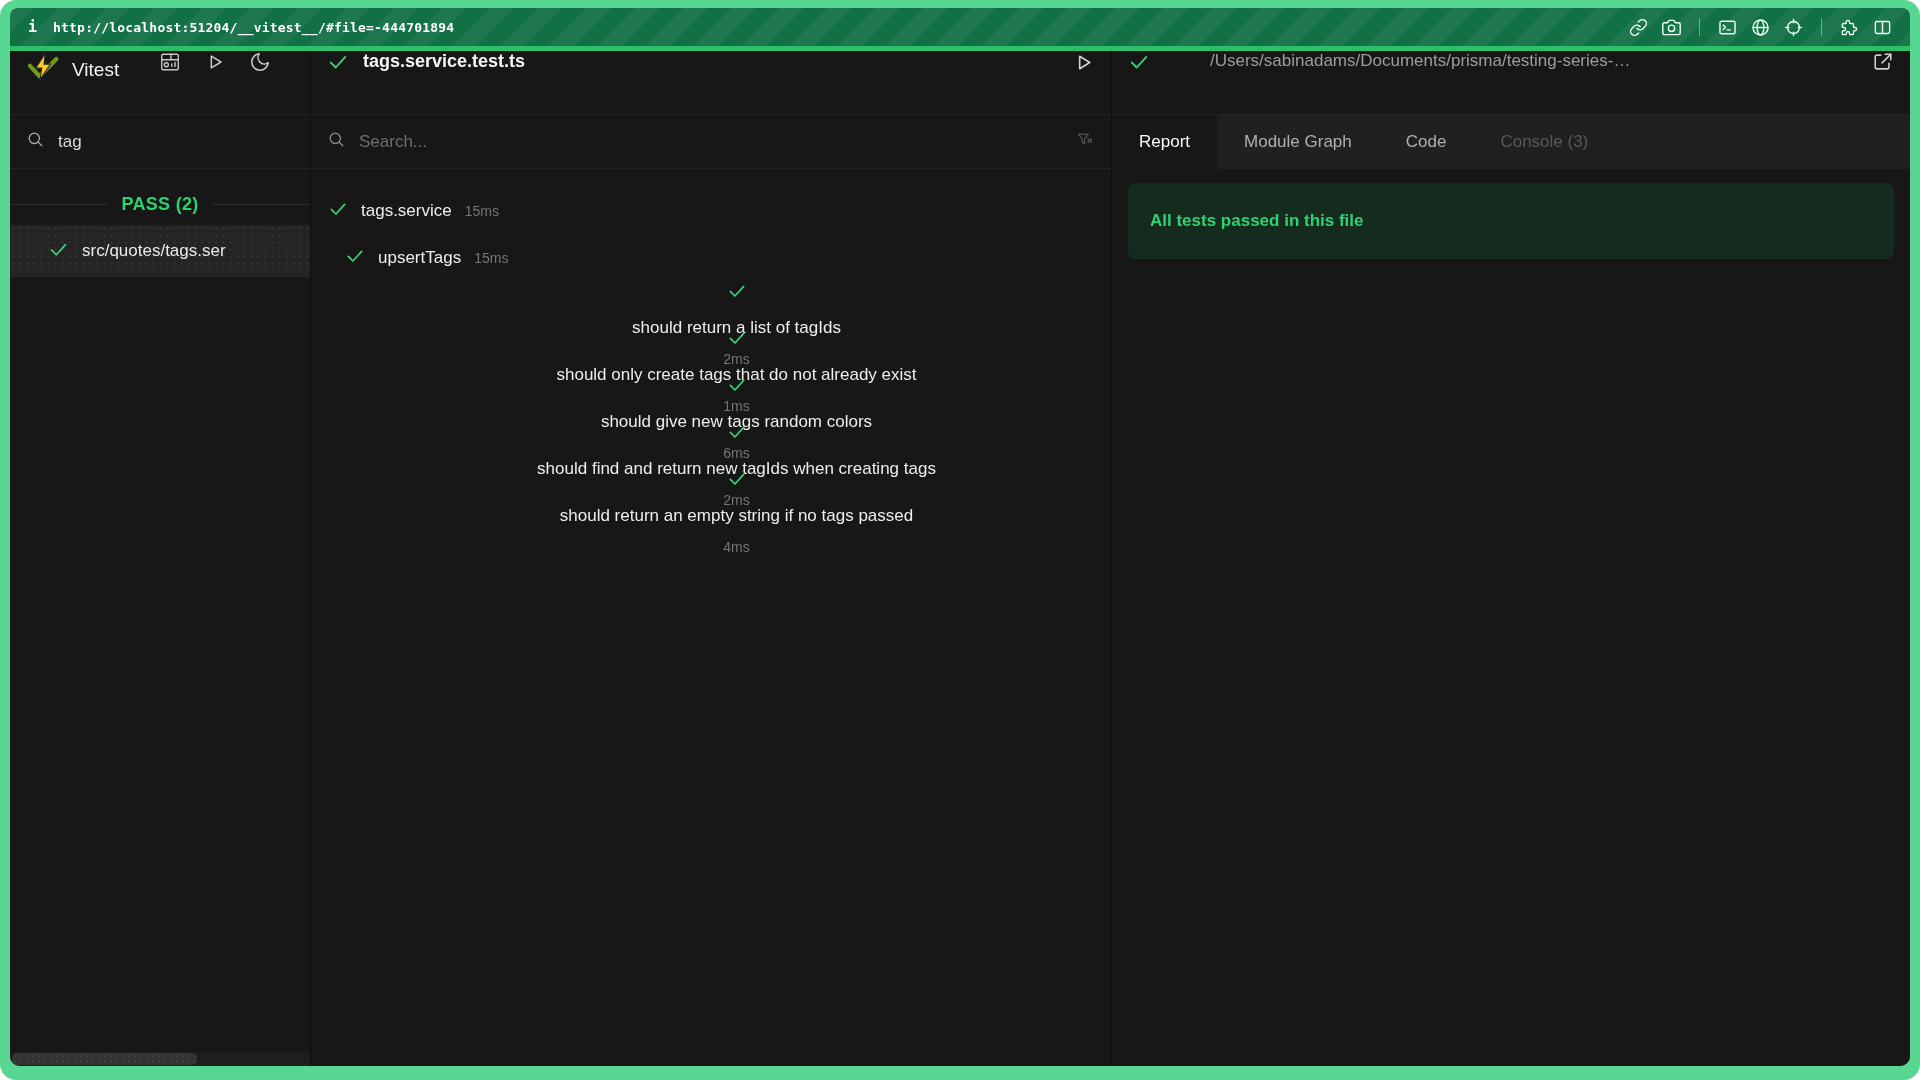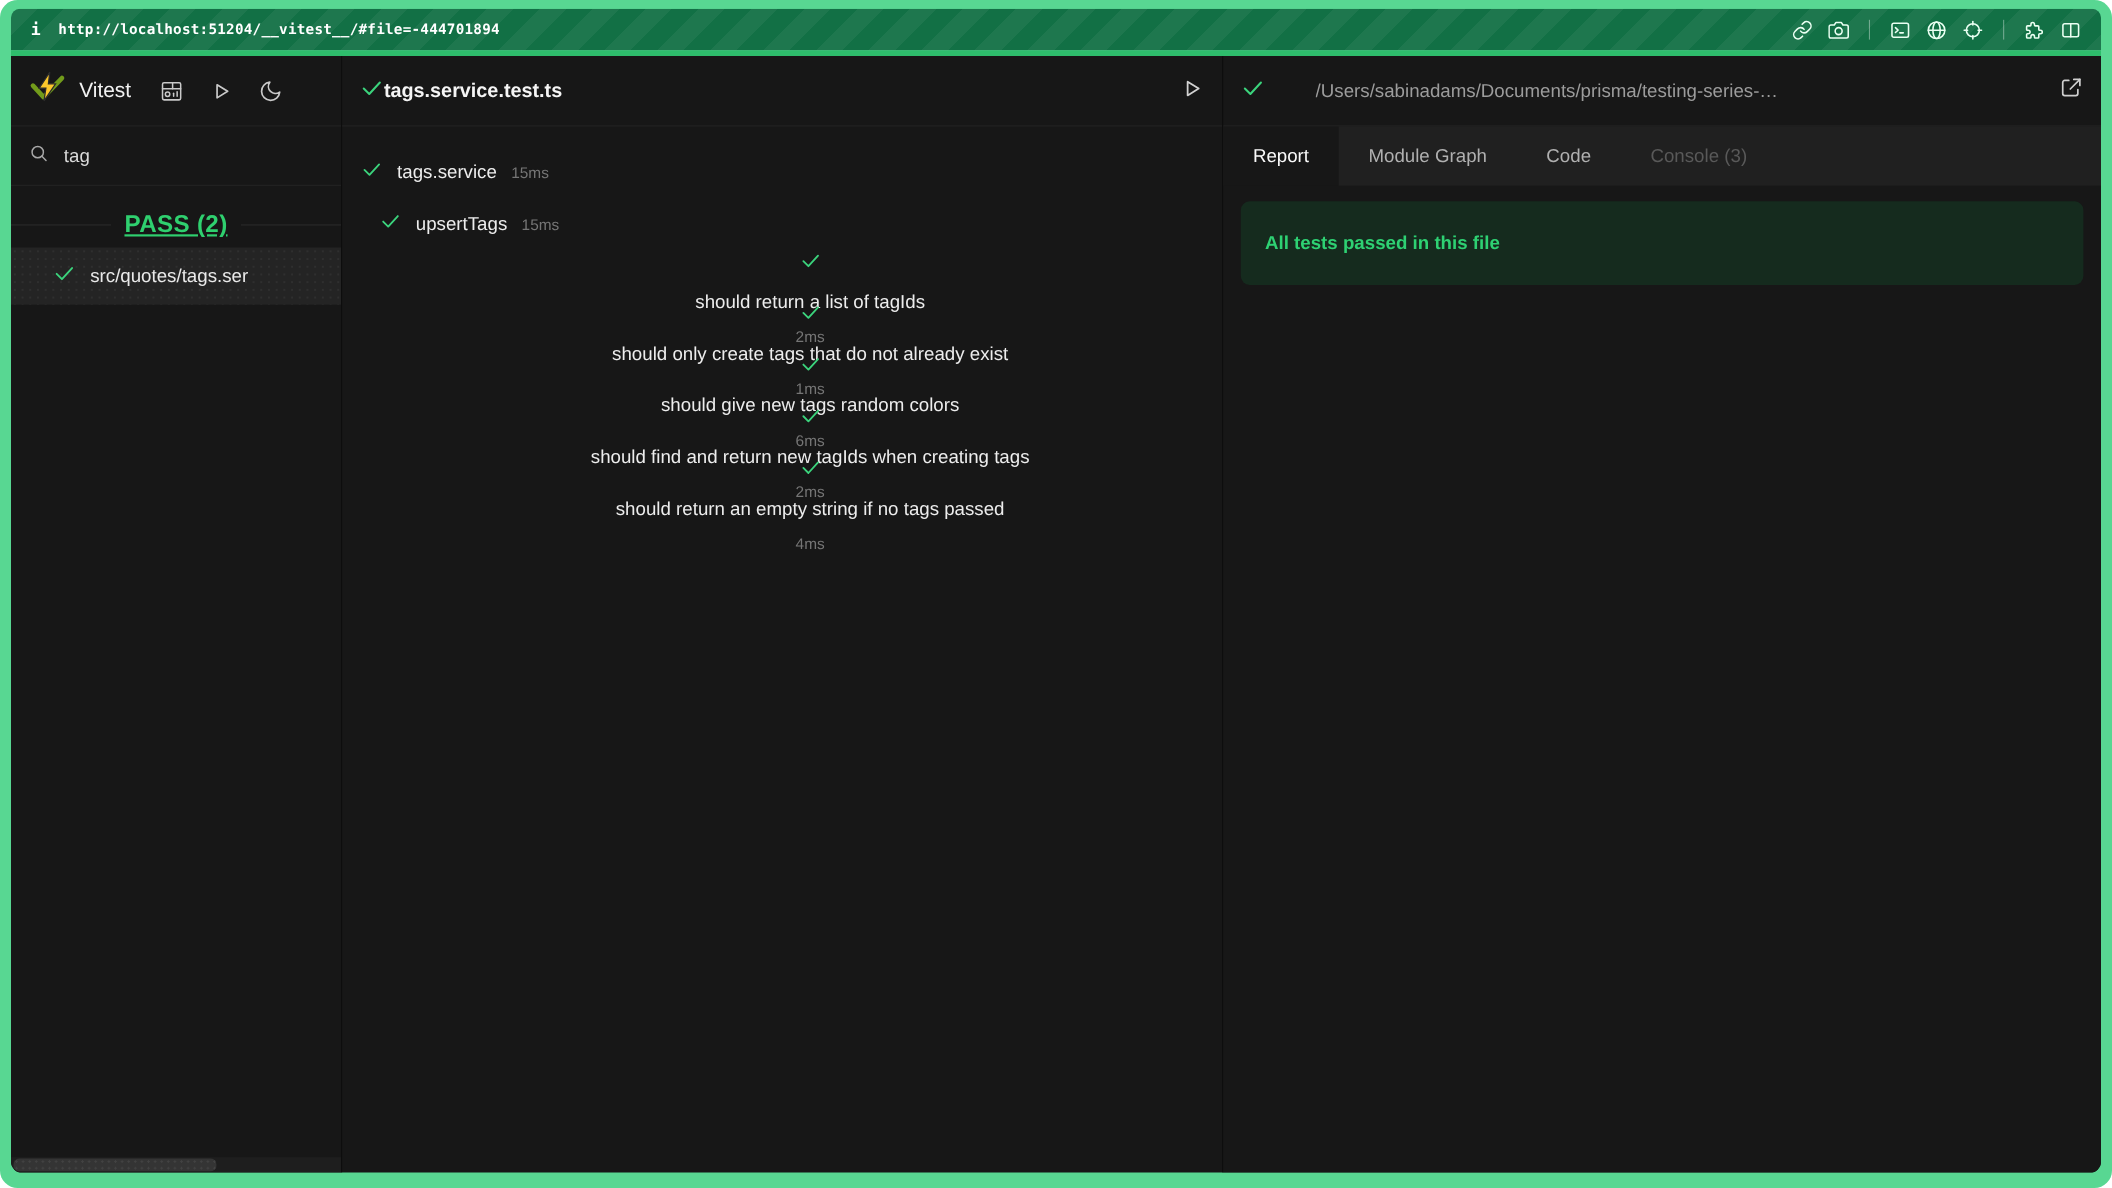--- a/index.html
+++ b/index.html
@@ -14,35 +14,35 @@
   .info-glyph{font-family:"DejaVu Sans Mono",monospace;font-weight:bold;font-size:15px;color:#fff;margin-right:16px;}
   .url-text{font-family:"DejaVu Sans Mono",monospace;font-weight:bold;font-size:13px;color:#ffffff;letter-spacing:.2px;}
   .tb-icons{margin-left:auto;display:flex;align-items:center;gap:14px;}
   .tb-icons svg{display:block;stroke:#eafff2;}
   .tb-divider{width:1px;height:18px;background:rgba(255,255,255,.38);margin:0 4px;}
 
   
   .app{flex:1;background:#171717;border-radius:0 0 10px 10px;display:flex;overflow:hidden;color:#d6d6d6;}
   .panel-divider{width:1px;background:#0d0d0d;flex:0 0 1px;}
 
-  .col-header{height:64px;flex:0 0 64px;display:flex;align-items:center;padding:0 16px;border-bottom:1px solid #232323;box-sizing:border-box;}
+  .col-header{height:64px;flex:0 0 64px;display:flex;align-items:flex-start;padding:0 16px;border-bottom:1px solid #232323;box-sizing:border-box;gap:14px;}
   .search-row{height:54px;flex:0 0 54px;display:flex;align-items:center;padding:0 16px;border-bottom:1px solid #232323;box-sizing:border-box;gap:13px;}
   .search-input{background:transparent;border:none;outline:none;flex:1;font-family:"Liberation Sans",sans-serif;font-size:17px;color:#d9d9d9;padding:0;}
   .search-input::placeholder{color:#6d6d6d;}
 
   .check{flex:0 0 auto;}
 
   
   .sidebar{width:300px;flex:0 0 300px;display:flex;flex-direction:column;position:relative;}
   .brand{display:flex;align-items:center;gap:12px;}
   .brand-title{font-size:19px;color:#f2f2f2;font-weight:500;}
   .side-actions{display:flex;align-items:center;gap:23px;margin-left:26px;}
   .side-actions svg{display:block;stroke:#c9c9c9;}
 
-  .pass-header{margin-top:14px;height:42px;display:flex;align-items:center;color:#2fd06f;font-weight:bold;font-size:22px;letter-spacing:.3px;text-decoration:underline;}
+  .pass-header{margin-top:14px;height:42px;display:flex;align-items:center;color:#2fd06f;font-weight:bold;font-size:18px;letter-spacing:.3px;}
   .pass-header::before,.pass-header::after{content:"";flex:1;height:1px;background:#2a2a2a;}
   .pass-header::before{margin-right:12px;}
   .pass-header::after{margin-left:12px;}
 
   .file-row{height:52px;display:flex;align-items:center;gap:13px;padding:0 8px 0 38px;background-color:#242424;
     background-image:radial-gradient(rgba(255,255,255,0.05) 1.2px, rgba(0,0,0,0) 1.2px);background-size:7px 7px;cursor:pointer;}
   .file-row-label{font-size:17px;color:#eaeaea;white-space:nowrap;overflow:hidden;}
 
   .hscrollbar{position:absolute;left:0;right:0;bottom:0;height:14px;background:#1e1e1e;}
   .hscroll-thumb{position:absolute;left:2px;top:1px;height:12px;width:185px;border-radius:7px;background-color:#343434;
@@ -198,20 +198,32 @@
       <div class="col-header">
         <span class="check"><svg class="icon" width="22" height="22" viewBox="0 0 24 24" stroke-width="2" style="stroke:#3bd37c">
               <polyline points="4 12.5 9.5 18 20 6.5"></polyline>
             </svg></span>
         <span class="file-title">tags.service.test.ts</span>
         <span class="header-spacer"><svg class="icon" width="23" height="23" viewBox="0 0 24 24" stroke-width="1.7" style="stroke:#d2d2d2">
               <path d="M8 5.5 L18.5 12 L8 18.5 Z"></path>
             </svg></span>
       </div>
 
+      <div class="search-row">
+        <span><svg class="icon" width="19" height="19" viewBox="0 0 24 24" stroke-width="1.7" style="stroke:#8d8d8d">
+              <circle cx="10.5" cy="10.5" r="6.5"></circle>
+              <line x1="15.3" y1="15.3" x2="20" y2="20"></line>
+            </svg></span>
+        <input class="search-input" type="text" placeholder="Search..." style="">
+        <span><svg class="icon" width="20" height="20" viewBox="0 0 24 24" stroke-width="1.5" style="stroke:#555555">
+              <path d="M4 5h12l-4.6 5.6v6l-2.8-2v-4L4 5z"></path>
+              <line x1="15.5" y1="10.5" x2="20" y2="15"></line>
+              <line x1="20" y1="10.5" x2="15.5" y2="15"></line>
+            </svg></span>
+      </div>
 
       <div class="tree">
         <div class="tree-row lvl0">
           <span class="check"><svg class="icon" width="20" height="20" viewBox="0 0 24 24" stroke-width="2" style="stroke:#3bd37c">
                 <polyline points="4 12.5 9.5 18 20 6.5"></polyline>
               </svg></span>
           <span class="tree-label">tags.service</span>
           <span class="tree-time">15ms</span>
         </div>
         <div class="tree-row lvl1">

